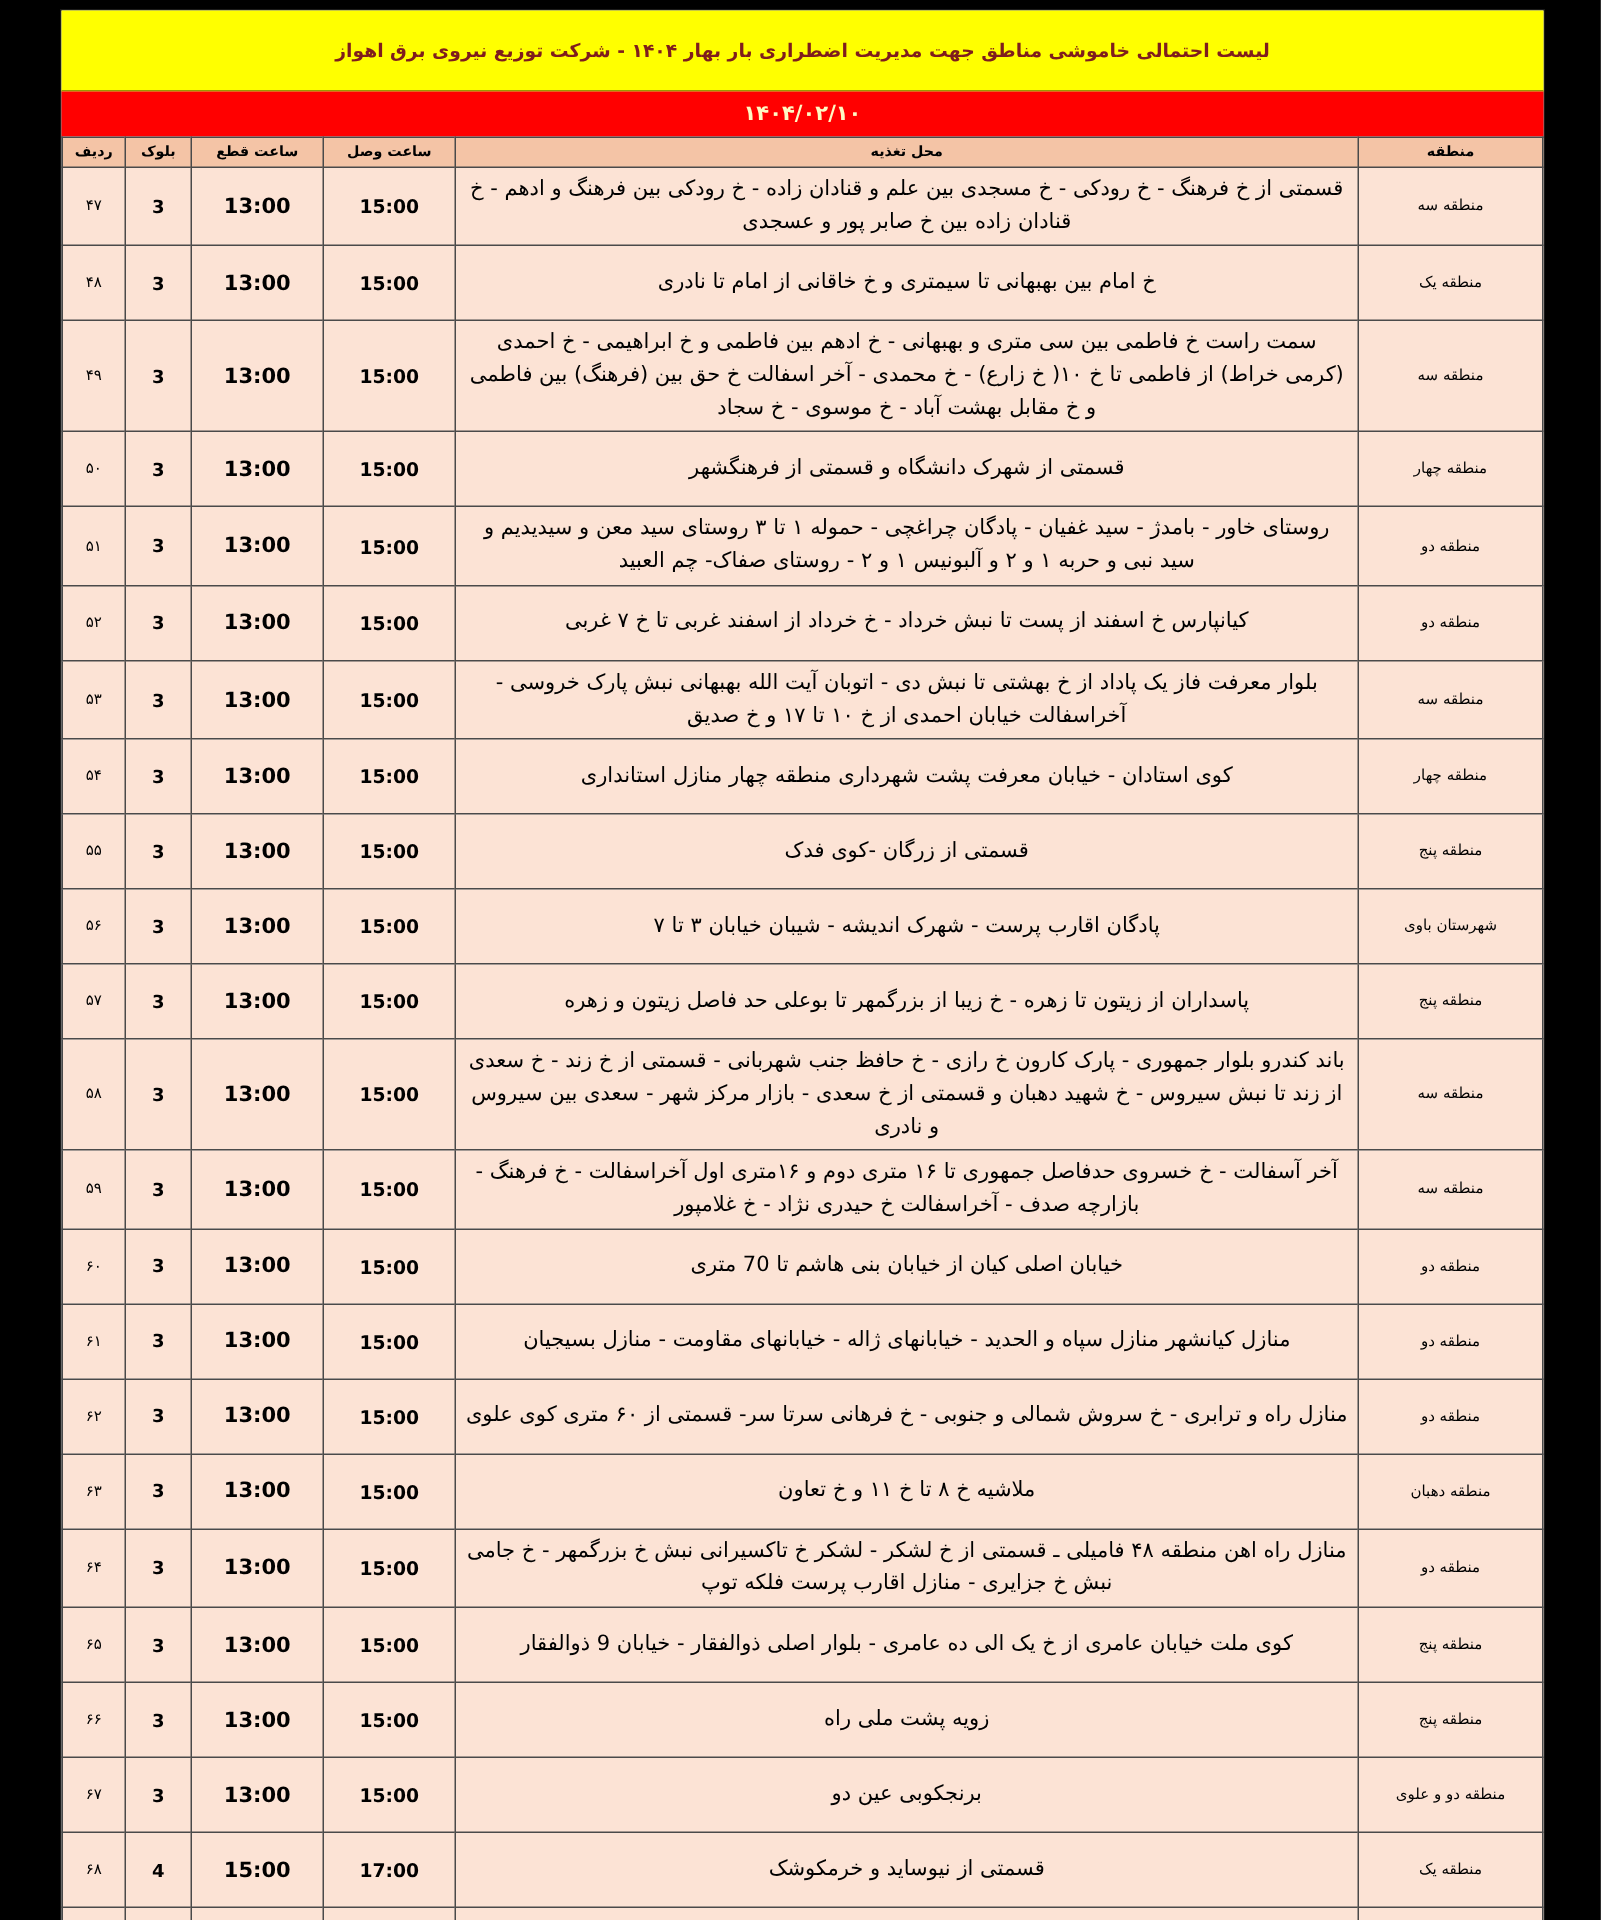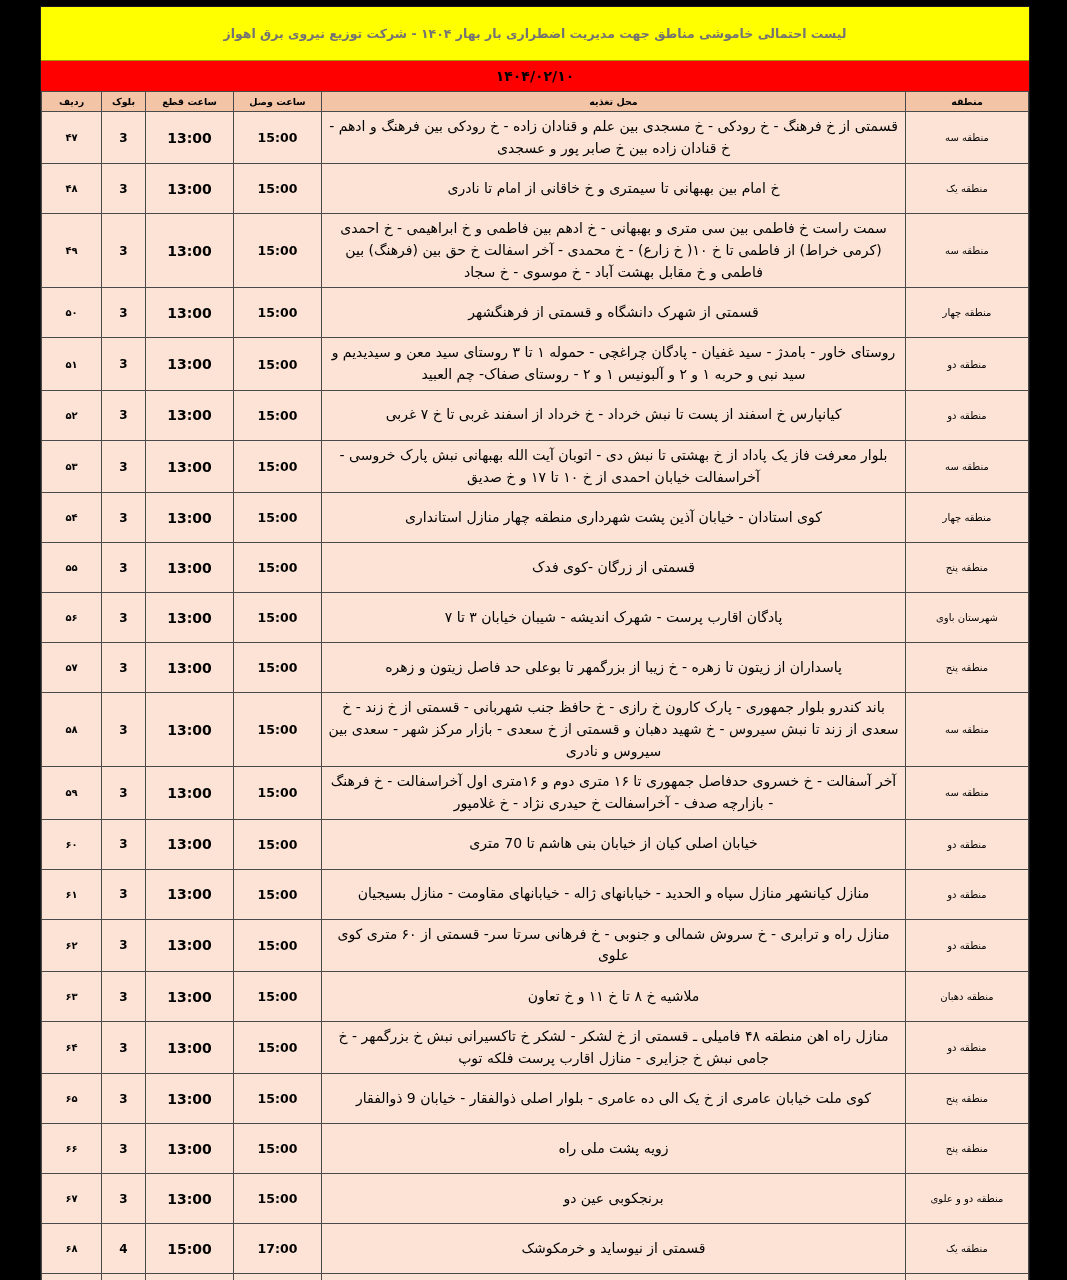--- a/index.html
+++ b/index.html
@@ -23,32 +23,32 @@
     position: absolute;
     left: 40px;
     top: 6px;
     width: 990px;
     background: #ffffff;
     border: 1px solid #1a1a1a;
     box-sizing: border-box;
   }
   .title-bar {
     background: #ffff00;
-    color: #737373;
+    color: #7f1d1d;
     text-align: center;
     font-size: 12.5px;
     font-weight: bold;
     padding: 19px 10px 19px 10px;
     line-height: 1.2;
     border-bottom: 1px solid #9a9a00;
     direction: rtl;
   }
   .date-bar {
     background: #ff0000;
-    color: #000000;
+    color: #fef9c3;
     text-align: center;
     font-size: 14px;
     font-weight: bold;
     letter-spacing: 1px;
     padding: 7px 0 7px 0;
     direction: rtl;
   }
   table.sched {
     width: 100%;
     border-collapse: collapse;
@@ -70,28 +70,28 @@
     vertical-align: middle;
   }
   table.sched tbody td {
     background: #fce3d5;
     color: #000000;
     text-align: center;
     vertical-align: middle;
     height: 50px;
     padding: 4px 6px;
   }
-  td.c-radif   { width: 42px;  font-size: 10px; font-weight: bold; margin-top: 36px; }
+  td.c-radif   { width: 42px;  font-size: 10px; font-weight: normal; margin-top: 36px; }
   td.c-block   { width: 44px;  font-size: 12px; font-weight: bold; }
   td.c-off     { width: 88px;  font-size: 14px; font-weight: bold; font-family: "DejaVu Sans", "Liberation Sans", sans-serif; }
   td.c-on      { width: 88px;  font-size: 12.5px; font-weight: bold; font-family: "DejaVu Sans", "Liberation Sans", sans-serif; }
   td.c-place   { font-size: 14px; line-height: 1.55; }
   td.c-region  { width: 110px; font-size: 10px; margin-left: 40px; }
 
-  th.h-radif  { width: 60px; }
+  th.h-radif  { width: 42px; }
   th.h-block  { width: 44px; }
   th.h-off    { width: 88px; }
   th.h-on     { width: 88px; }
   th.h-region { width: 123px; }
 </style>
 </head>
 <body>
 
 <div id="page">
   <div id="sheet">
@@ -163,21 +163,21 @@
           <tr>
             <td class="c-region">منطقه سه</td>
             <td class="c-place">بلوار معرفت فاز یک پاداد از خ بهشتی تا نبش دی - اتوبان آیت الله بهبهانی نبش پارک خروسی - آخراسفالت خیابان احمدی از خ ۱۰ تا ۱۷ و خ صدیق</td>
             <td class="c-on">15:00</td>
             <td class="c-off">13:00</td>
             <td class="c-block">3</td>
             <td class="c-radif">۵۳</td>
           </tr>
           <tr>
             <td class="c-region">منطقه چهار</td>
-            <td class="c-place">کوی استادان - خیابان آذین پشت شهرداری منطقه چهار منازل استانداری</td>
+            <td class="c-place">کوی استادان - خیابان معرفت پشت شهرداری منطقه چهار منازل استانداری</td>
             <td class="c-on">15:00</td>
             <td class="c-off">13:00</td>
             <td class="c-block">3</td>
             <td class="c-radif">۵۴</td>
           </tr>
           <tr>
             <td class="c-region">منطقه پنج</td>
             <td class="c-place">قسمتی از زرگان -کوی فدک</td>
             <td class="c-on">15:00</td>
             <td class="c-off">13:00</td>

